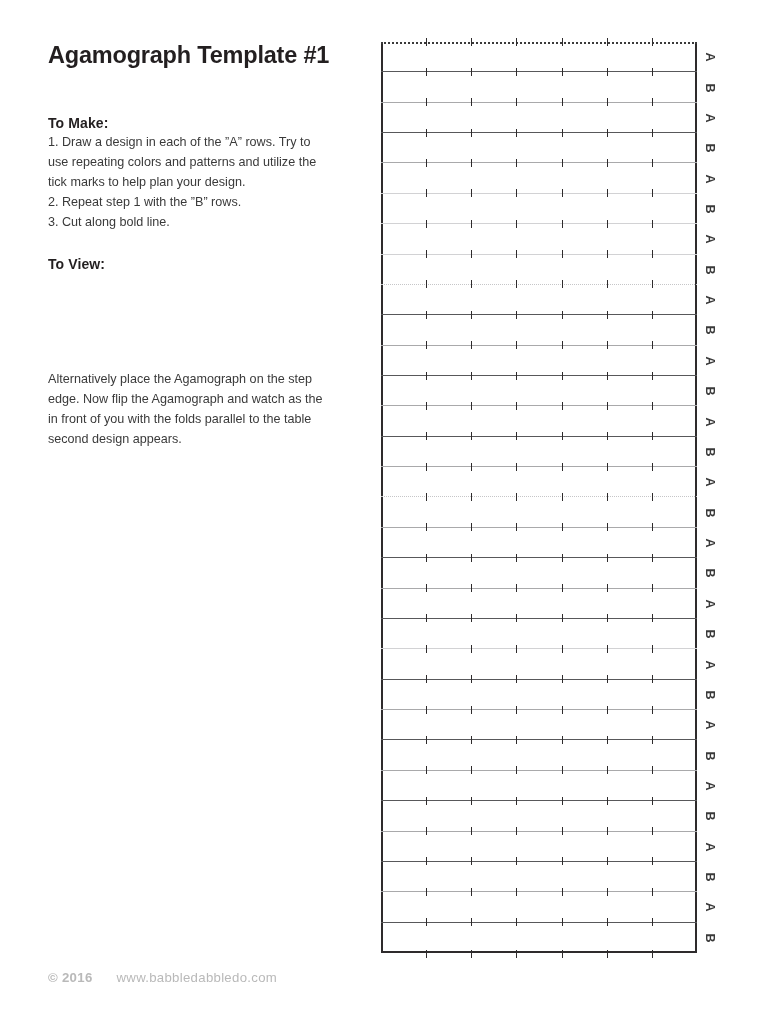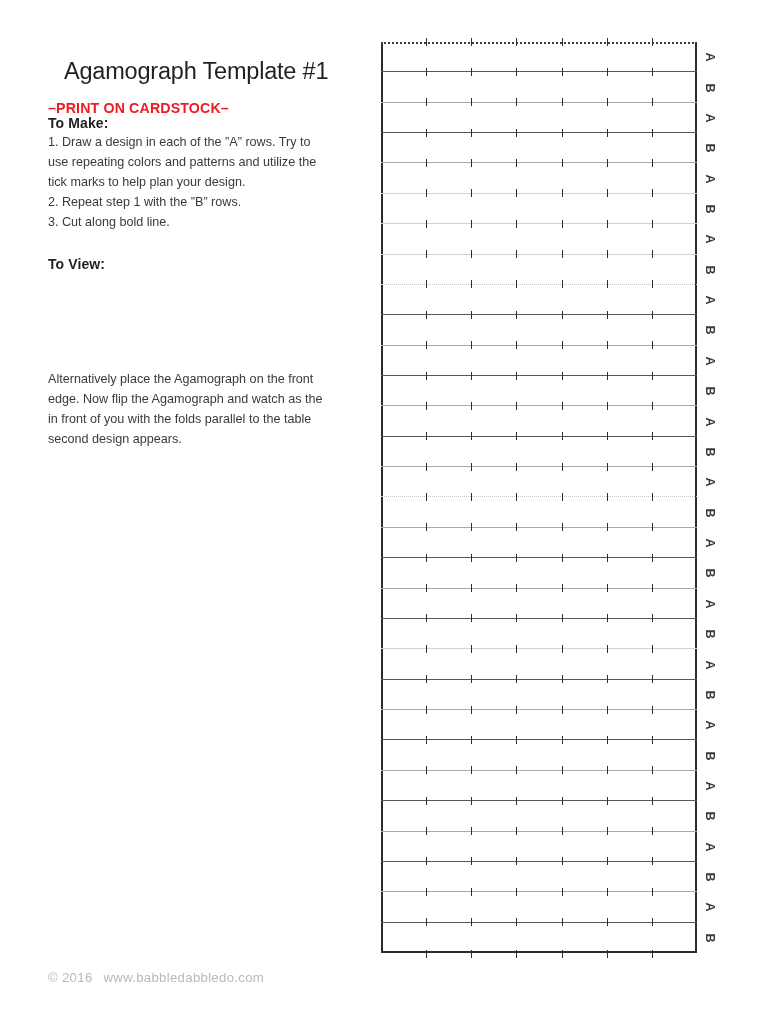--- a/index.html
+++ b/index.html
@@ -16,25 +16,25 @@
   
   #left-col {
     position: absolute;
     left: 48px;
     top: 42px;
     width: 312px;
   }
 
   #page-title {
     font-size: 23.5px;
-    font-weight: normal;
+    font-weight: bold;
     color: #231f20;
     letter-spacing: -0.2px;
     line-height: 1.12;
-    margin: 16px;
+    margin: 0;
     white-space: nowrap;
   }
 
   #subtitle {
     font-size: 14.2px;
     font-weight: bold;
     color: #ed1c24;
     letter-spacing: 0.15px;
     margin: 5px 0 0 0;
     white-space: nowrap;
@@ -65,21 +65,21 @@
 
   #footer {
     position: absolute;
     left: 48px;
     top: 970px;
     font-size: 13.2px;
     color: #b9b9b9;
     letter-spacing: 0.3px;
     white-space: nowrap;
   }
-  #footer .cp { margin-right: 7px; }
+  #footer .cp { margin-right: 20px; font-weight: bold; }
 
   
   #grid-wrap {
     position: absolute;
     left: 381px;
     top: 42px;
     width: 316px;
     height: 911px;
   }
 
@@ -149,41 +149,40 @@
     font-weight: bold;
     color: #3a3a3a;
     line-height: 1;
   }
 </style>
 </head>
 <body>
 
 <div id="left-col">
   <h1 id="page-title">Agamograph Template #1</h1>
-  <div id="subtitle">–PRINT ON CARDSTOCK–</div>
 </div>
 
 <div id="to-make-block" class="section">
   <div class="section-heading">To Make:</div>
   <div class="body-text">
     <span class="ln">1. Draw a design in each of the ”A” rows. Try to</span>
     <span class="ln">use repeating colors and patterns and utilize the</span>
     <span class="ln">tick marks to help plan your design.</span>
     <span class="ln">2. Repeat step 1 with the ”B” rows.</span>
     <span class="ln">3. Cut along bold line.</span>
   </div>
 </div>
 
 <div id="to-view-block" class="section">
   <div class="section-heading">To View:</div>
 </div>
 
 <div id="alt-block" class="section">
   <div class="body-text">
-    <span class="ln">Alternatively place the Agamograph on the front</span>
+    <span class="ln">Alternatively place the Agamograph on the step</span>
     <span class="ln">edge. Now flip the Agamograph and watch as the</span>
     <span class="ln">in front of you with the folds parallel to the table</span>
     <span class="ln">second design appears.</span>
   </div>
 </div>
 
 <div id="footer">
   <span class="cp">© 2016</span>
   <span>www.babbledabbledo.com</span>
 </div>

